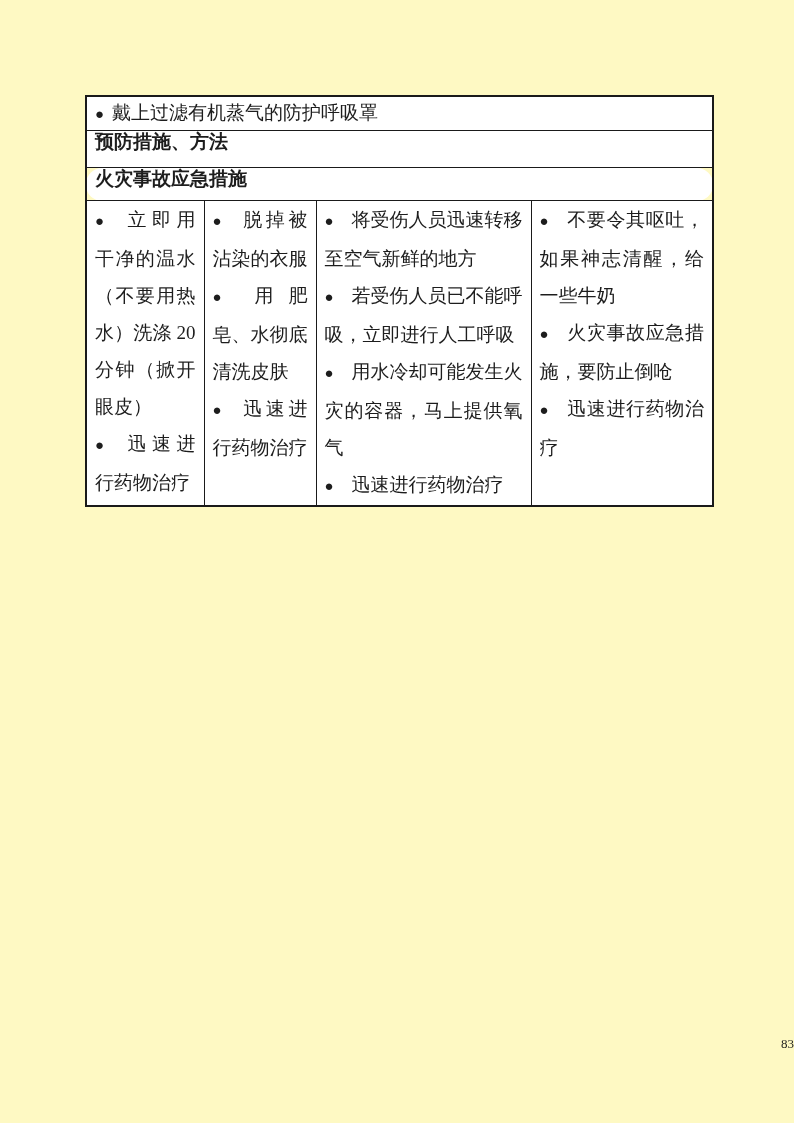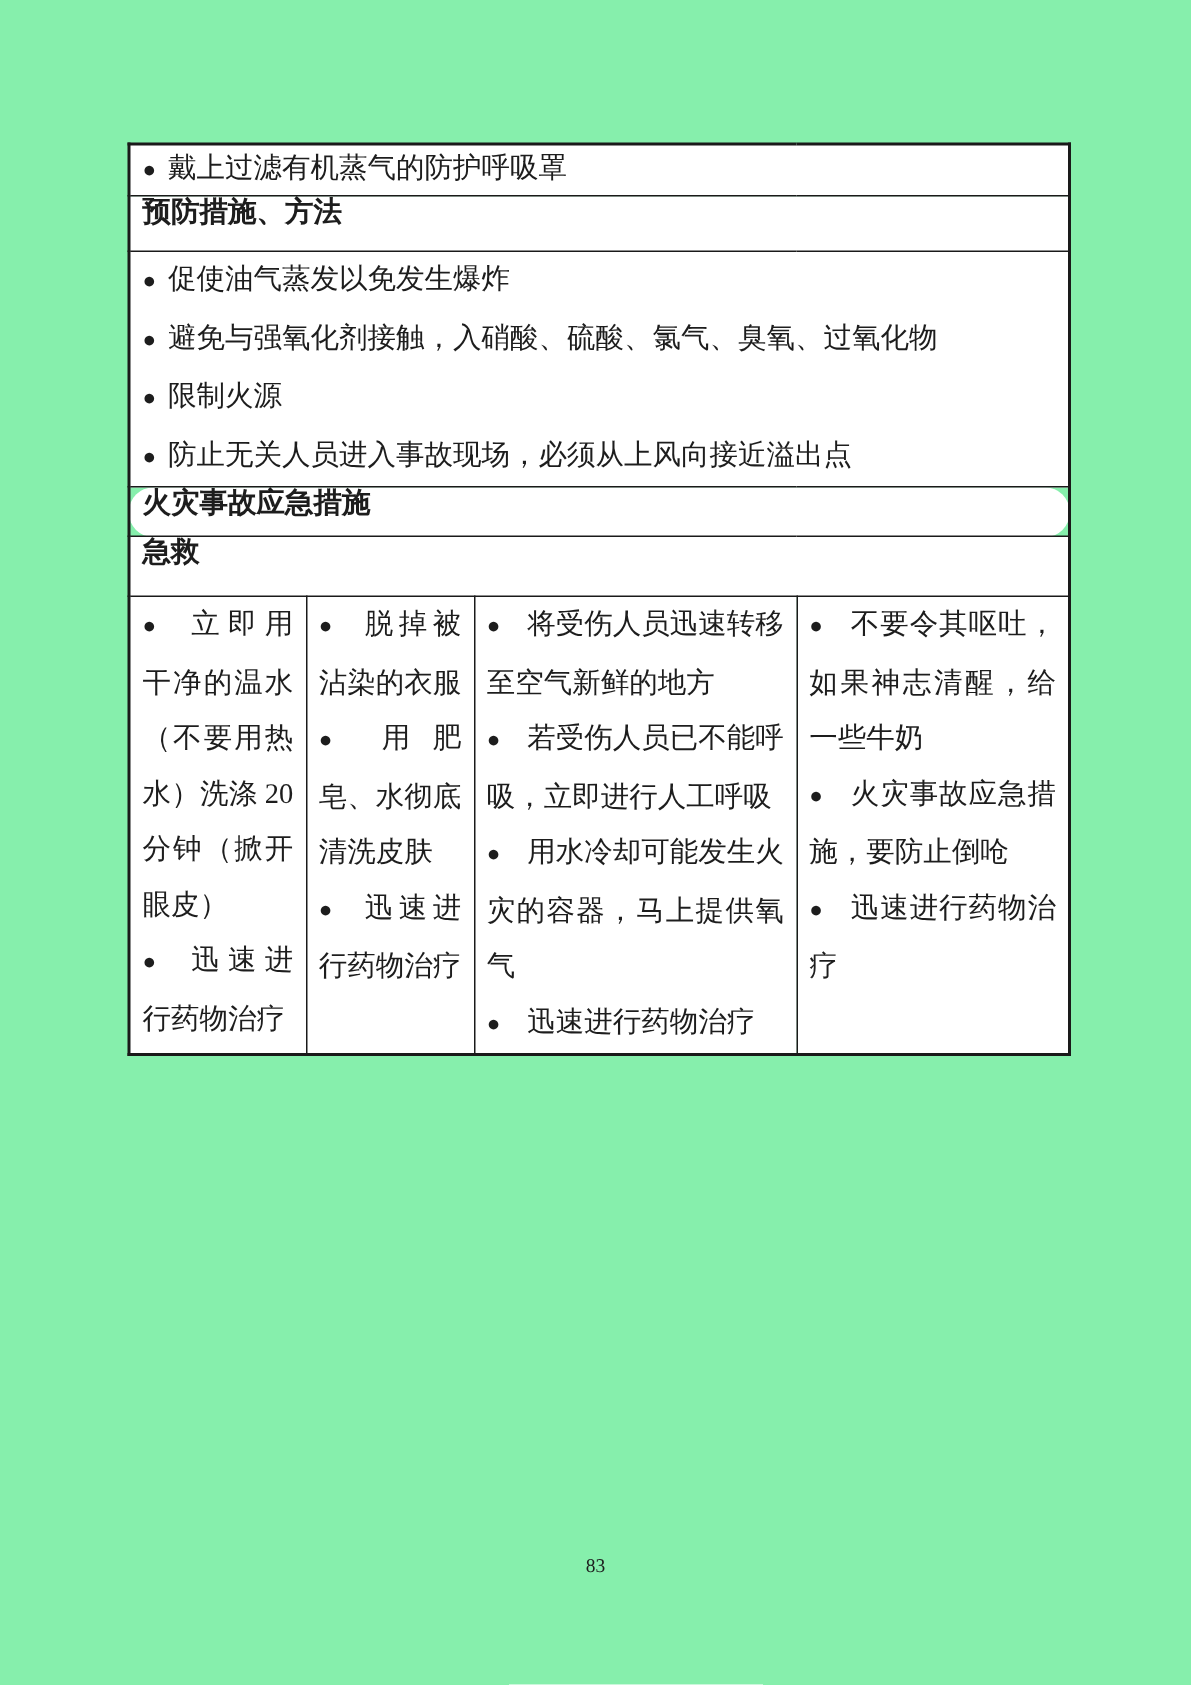--- a/index.html
+++ b/index.html
@@ -4,21 +4,21 @@
 <style>
   html, body {
     margin: 0;
     padding: 0;
     background: #ffffff;
   }
   .page {
     position: relative;
     width: 794px;
     height: 1123px;
-    background: #86efac;
+    background: #fef9c3;
     font-family: "Liberation Serif", "DejaVu Serif", serif;
     color: #1d1d1d;
     overflow: hidden;
   }
   table.main-table {
     position: absolute;
     left: 85px;
     top: 95px;
     width: 627px;
     border-collapse: collapse;
@@ -75,21 +75,21 @@
     text-justify: inter-character;
   }
   td.fa-cell .bi .bullet { width: 27px; }
   td.fa-cell { font-size: 18px; }
 
   .page-number {
     position: absolute;
     top: 1036px;
     left: 0;
     width: 100%;
-    text-align: center;
+    text-align: right;
     font-size: 13px;
     color: #1d1d1d;
   }
 </style>
 </head>
 <body>
 
 <div class="page">
 
   <table class="main-table">
@@ -104,37 +104,26 @@
         <tr class="r1">
       <td colspan="4" class="bullets-cell wide single">
         <div class="bi"><span class="bullet">●</span><span>戴上过滤有机蒸气的防护呼吸罩</span></div>
       </td>
     </tr>
 
     <tr class="r2">
       <td colspan="4" class="hdr-cell">预防措施、方法</td>
     </tr>
 
-    <tr class="r3">
-      <td colspan="4" class="bullets-cell wide">
-        <div class="bi"><span class="bullet">●</span><span>促使油气蒸发以免发生爆炸</span></div>
-        <div class="bi"><span class="bullet">●</span><span>避免与强氧化剂接触，入硝酸、硫酸、氯气、臭氧、过氧化物</span></div>
-        <div class="bi"><span class="bullet">●</span><span>限制火源</span></div>
-        <div class="bi"><span class="bullet">●</span><span>防止无关人员进入事故现场，必须从上风向接近溢出点</span></div>
-      </td>
-    </tr>
 
     <tr class="r4">
       <td colspan="4" class="hdr-cell">火灾事故应急措施</td>
     </tr>
 
 
-    <tr class="r6">
-      <td colspan="4" class="hdr-cell">急救</td>
-    </tr>
 
 
     <tr class="r8">
       <td class="bullets-cell fa-cell">
         <div class="bi"><span class="bullet">●</span><span>立即用干净的温水（不要用热水）洗涤 20 分钟（掀开眼皮）</span></div>
         <div class="bi"><span class="bullet">●</span><span>迅速进行药物治疗</span></div>
       </td>
       <td class="bullets-cell fa-cell">
         <div class="bi"><span class="bullet">●</span><span>脱掉被沾染的衣服</span></div>
         <div class="bi"><span class="bullet">●</span><span>用肥皂、水彻底清洗皮肤</span></div>

